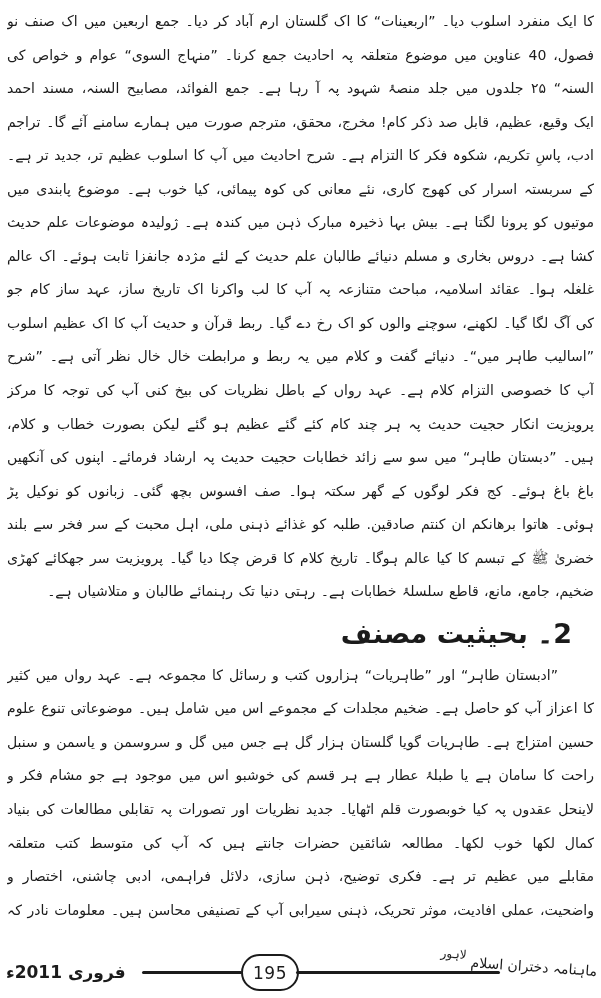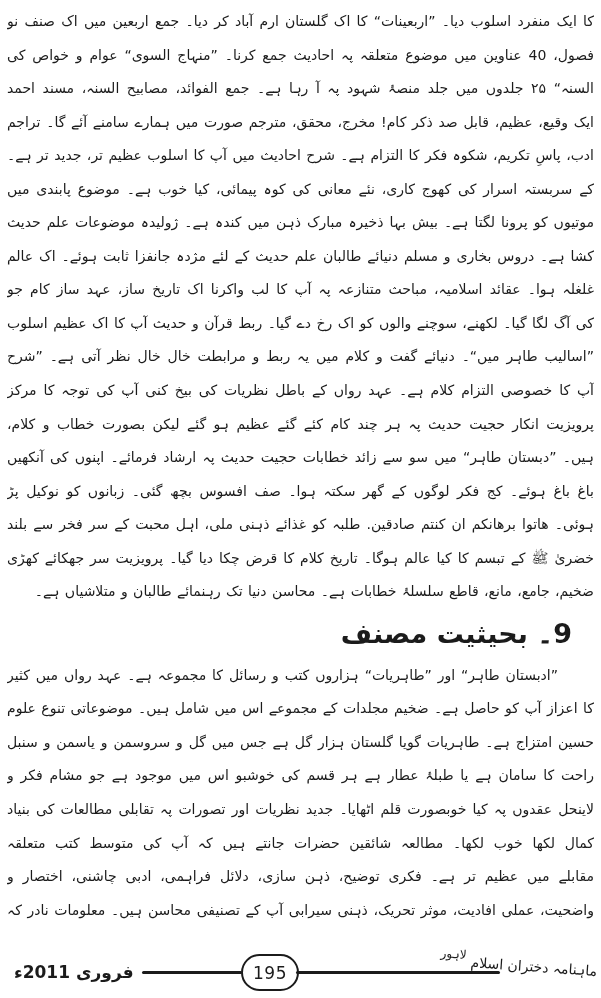--- a/index.html
+++ b/index.html
@@ -57,21 +57,21 @@
   .footer {
     position: absolute;
     top: 951px;
     left: 0;
     right: 0;
     height: 47px;
     direction: ltr;
   }
   .footer-date {
     position: absolute;
-    left: 14px;
+    left: 6px;
     top: 11px;
     direction: rtl;
     font-size: 17px;
     font-weight: bold;
     white-space: nowrap;
   }
   .rule {
     position: absolute;
     top: 20px;
     height: 3.2px;
@@ -127,23 +127,23 @@
     <div class="line">کشا ہے۔ دروس بخاری و مسلم دنیائے طالبان علم حدیث کے لئے مژدہ جانفزا ثابت ہوئے۔ اک عالم میں اس کا</div>
     <div class="line">غلغلہ ہوا۔ عقائد اسلامیہ، مباحث متنازعہ پہ آپ کا لب واکرنا اک تاریخ ساز، عہد ساز کام جو اپنوں بیگانوں میں جستجو</div>
     <div class="line">کی آگ لگا گیا۔ لکھنے، سوچنے والوں کو اک رخ دے گیا۔ ربط قرآن و حدیث آپ کا اک عظیم اسلوب کلام ہے</div>
     <div class="line">”اسالیب طاہر میں“۔ دنیائے گفت و کلام میں یہ ربط و مرابطت خال خال نظر آتی ہے۔ ”شرح القرآن بالحدیث“</div>
     <div class="line">آپ کا خصوصی التزام کلام ہے۔ عہد رواں کے باطل نظریات کی بیخ کنی آپ کی توجہ کا مرکز ہے۔ چکڑالویت،</div>
     <div class="line">پرویزیت انکار حجیت حدیث پہ ہر چند کام کئے گئے عظیم ہو گئے لیکن بصورت خطاب و کلام، مختصر، تشنہ لب چیزیں موجود</div>
     <div class="line">ہیں۔ ”دبستان طاہر“ میں سو سے زائد خطابات حجیت حدیث پہ ارشاد فرمائے۔ اپنوں کی آنکھیں ٹھنڈی ہوئیں۔ دل</div>
     <div class="line">باغ باغ ہوئے۔ کج فکر لوگوں کے گھر سکتہ ہوا۔ صف افسوس بچھ گئی۔ زبانوں کو نوکیل پڑ گئی۔ دریدہ دہنی قفل زدہ</div>
     <div class="line">ہوئی۔ ھاتوا برھانکم ان کنتم صادقین. طلبہ کو غذائے ذہنی ملی، اہل محبت کے سر فخر سے بلند ہو گئے۔ مکین گنبد</div>
     <div class="line">خضریٰ ﷺ کے تبسم کا کیا عالم ہوگا۔ تاریخ کلام کا قرض چکا دیا گیا۔ پرویزیت سر جھکائے کھڑی ہے۔ مفصل، مبسوط،</div>
-    <div class="line para-end">ضخیم، جامع، مانع، قاطع سلسلۂ خطابات ہے۔ محاسن دنیا تک رہنمائے طالبان و متلاشیاں ہے۔</div>
+    <div class="line para-end">ضخیم، جامع، مانع، قاطع سلسلۂ خطابات ہے۔ رہتی دنیا تک رہنمائے طالبان و متلاشیاں ہے۔</div>
 
-    <div class="section-heading">9۔ بحیثیت مصنف</div>
+    <div class="section-heading">2۔ بحیثیت مصنف</div>
 
     <div class="line indent">”ادبستان طاہر“ اور ”طاہریات“ ہزاروں کتب و رسائل کا مجموعہ ہے۔ عہد رواں میں کثیر التصانیف ہونے</div>
     <div class="line">کا اعزاز آپ کو حاصل ہے۔ ضخیم مجلدات کے مجموعے اس میں شامل ہیں۔ موضوعاتی تنوع علوم قدیمہ اور جدیدہ کا</div>
     <div class="line">حسین امتزاج ہے۔ طاہریات گویا گلستان ہزار گل ہے جس میں گل و سروسمن و یاسمن و سنبل و ریحان آنکھوں کی</div>
     <div class="line">راحت کا سامان ہے یا طبلۂ عطار ہے ہر قسم کی خوشبو اس میں موجود ہے جو مشام فکر و نظر کو خوشبودار کر رہی ہے۔ عصری</div>
     <div class="line">لاینحل عقدوں پہ کیا خوبصورت قلم اٹھایا۔ جدید نظریات اور تصورات پہ تقابلی مطالعات کی بنیاد ڈالی۔ ہر رخ پہ لکھا،</div>
     <div class="line">کمال لکھا خوب لکھا۔ مطالعہ شائقین حضرات جانتے ہیں کہ آپ کی متوسط کتب متعلقہ موضوعات پہ ضخیم کتب کے</div>
     <div class="line">مقابلے میں عظیم تر ہے۔ فکری توضیح، ذہن سازی، دلائل فراہمی، ادبی چاشنی، اختصار و جامعیت، موضوع پابندی،</div>
     <div class="line">واضحیت، عملی افادیت، موثر تحریک، ذہنی سیرابی آپ کے تصنیفی محاسن ہیں۔ معلومات نادر کہ بسیار کوشش، بسیار مطالعہ</div>
   </div>

